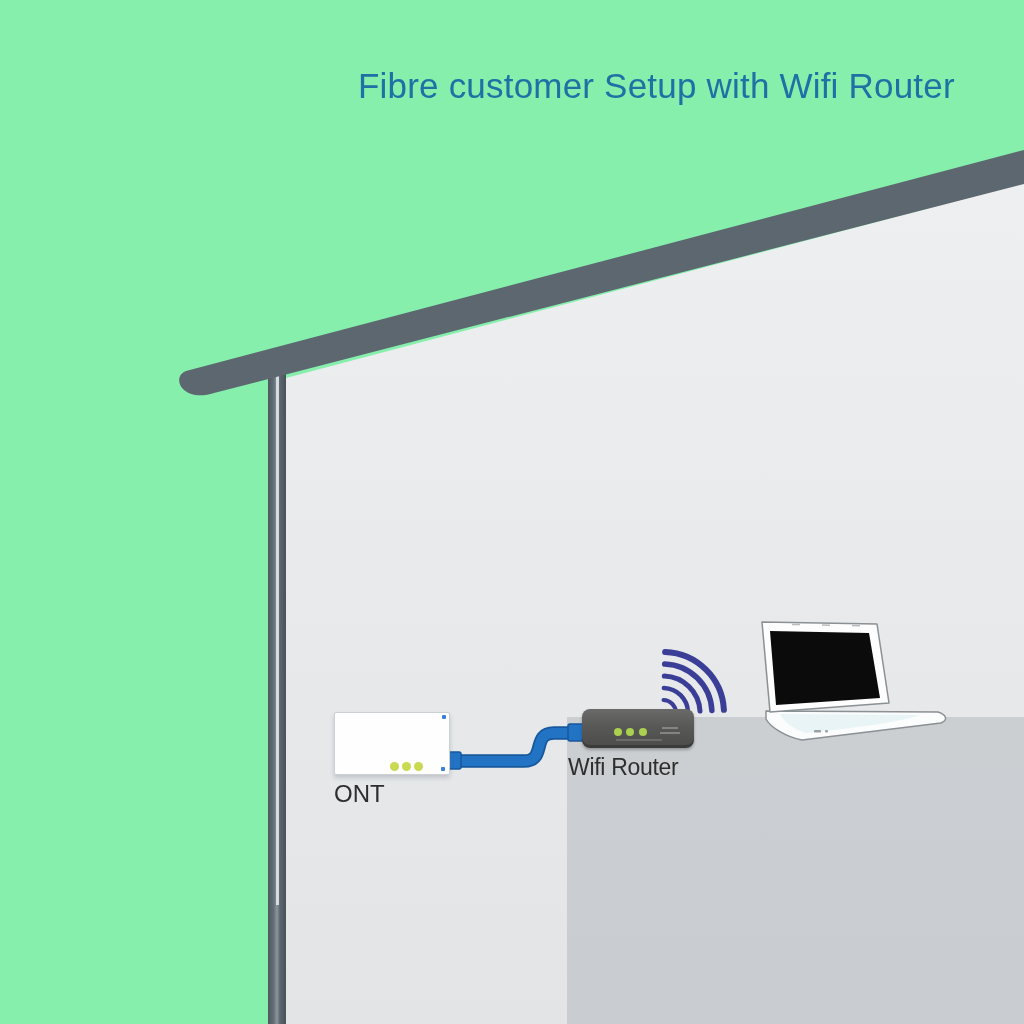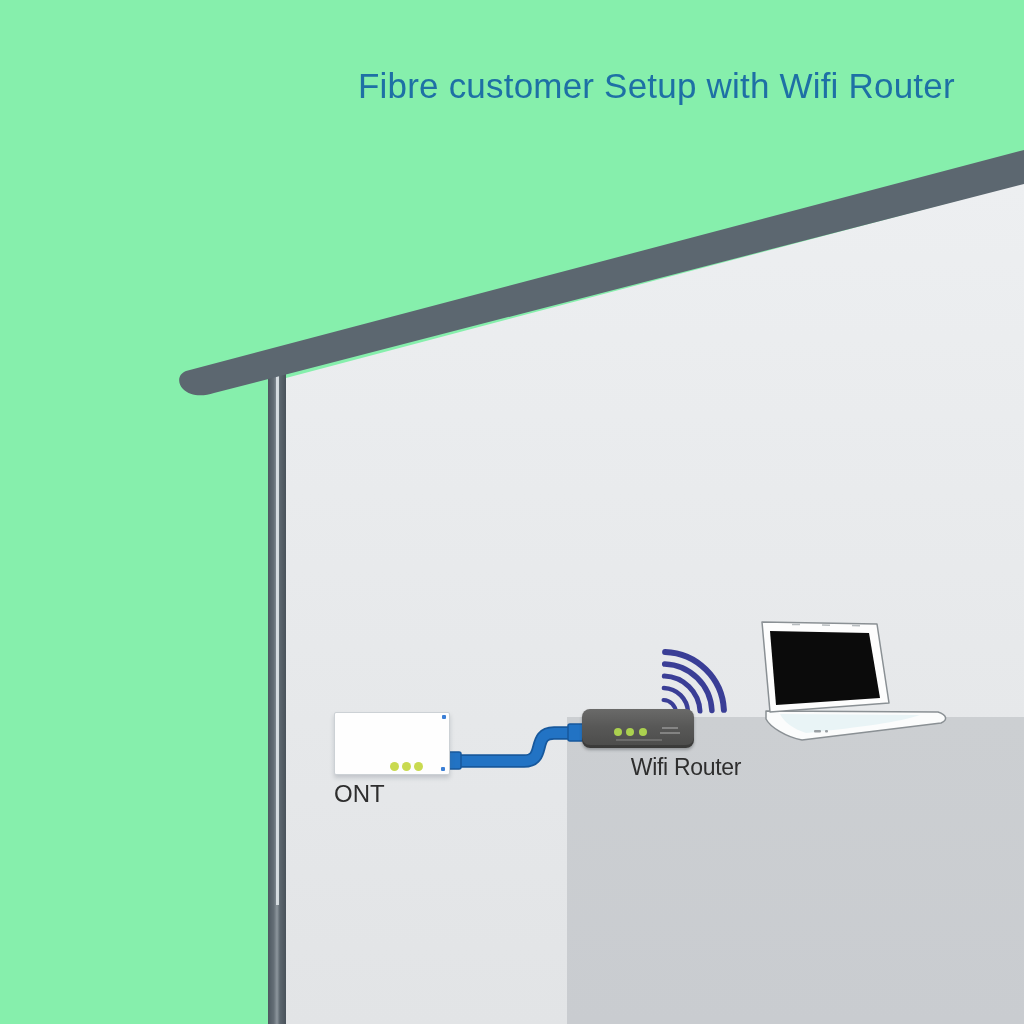--- a/index.html
+++ b/index.html
@@ -45,21 +45,21 @@
   .router .led.l1{left:32px}.router .led.l2{left:44px}.router .led.l3{left:57px}
   .router .mark{position:absolute;background:rgba(255,255,255,.28);}
   .router .mark.m1{left:80px;top:18px;width:16px;height:2px;}
   .router .mark.m2{left:78px;top:23px;width:20px;height:2px;}
   .router .mark.m3{left:34px;top:30px;width:46px;height:2px;background:rgba(255,255,255,.16);}
   
   .dev-label{
     position:absolute;color:#2e2e2e;white-space:nowrap;
   }
   .ont-label{left:334px;top:780px;width:116px;text-align:left;font-size:24px;}
-  .router-label{left:568px;top:754px;width:140px;text-align:center;font-size:23px;letter-spacing:-0.3px;margin-left:48px;}
+  .router-label{left:568px;top:754px;width:140px;font-size:23px;letter-spacing:-0.3px;}
 </style>
 </head>
 <body>
 
 <div id="canvas">
 
   <svg id="scene" viewBox="0 0 1024 1024" xmlns="http://www.w3.org/2000/svg">
     <defs>
       <linearGradient id="wallGrad" x1="0" y1="0" x2="0" y2="1">
         <stop offset="0" stop-color="#edeff1"></stop>

